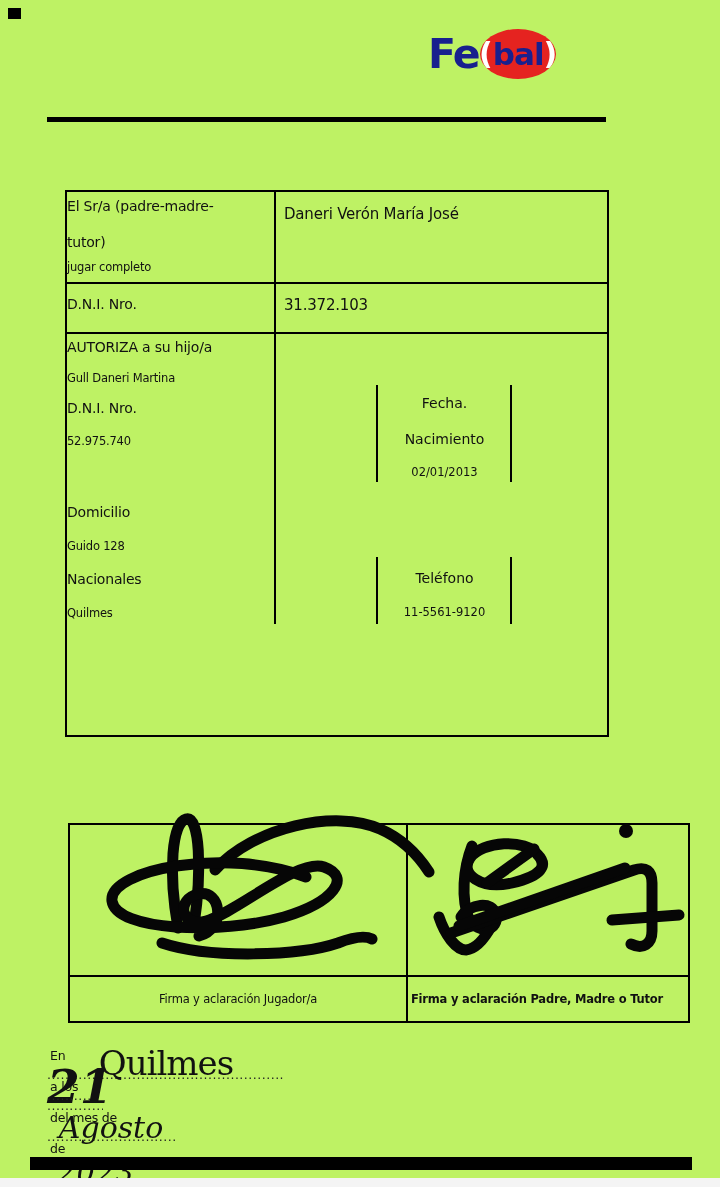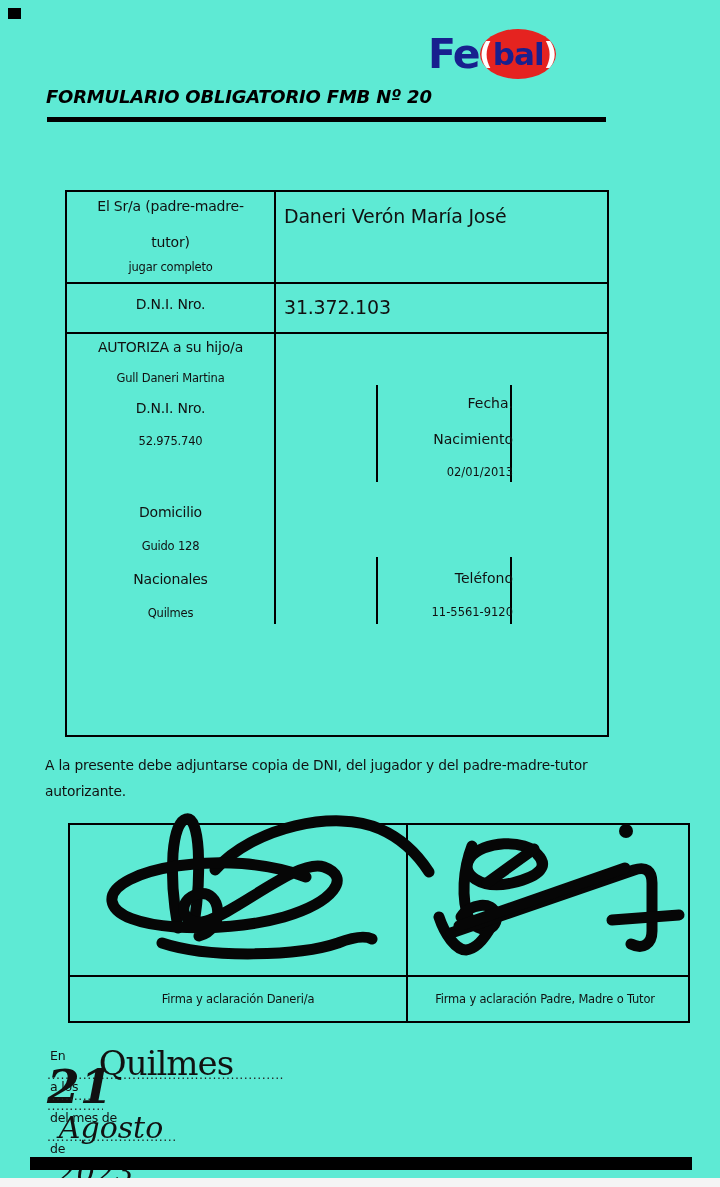--- a/index.html
+++ b/index.html
@@ -1,18 +1,18 @@
 <!DOCTYPE html>
 <html><head>
 <meta charset="utf-8">
 <style>
   * { margin:0; padding:0; box-sizing:border-box; }
   html,body { background:#ffffff; }
   .page {
-    position:relative; width:720px; height:1187px; background:#5eead4;
+    position:relative; width:720px; height:1187px; background:#bef264;
     font-family:"DejaVu Sans","Liberation Sans",sans-serif; color:#111;
     overflow:hidden;
   }
   .abs { position:absolute; }
 
   
   .corner-mark { left:8px; top:8px; width:13px; height:11px; background:#000; }
 
   
   .logo { left:428px; top:28px; height:52px; display:flex; align-items:center; }
@@ -32,39 +32,39 @@
   .title-rule { left:47px; top:117px; width:559px; height:5px; background:#000; }
 
   
   .heading-wrap { left:40px; top:148px; width:580px; text-align:center; }
   .heading { font-size:13.4px; font-weight:bold; letter-spacing:-0.3px; text-decoration:underline; color:#000; }
 
   
   .main-table { left:65px; top:190px; width:544px; height:547px; border:2px solid #000; }
   .main-table .hline { position:absolute; left:0; width:100%; height:0; border-top:2px solid #000; }
   .main-table .vline { position:absolute; width:0; border-left:2px solid #000; }
-  .cell-left { position:absolute; left:0; width:207px; text-align:center; font-size:14px; letter-spacing:-0.2px; }
+  .cell-left { position:absolute; left:0; width:207px; font-size:14px; letter-spacing:-0.2px; }
   .cell-left.small, .boxed.small { font-size:11.5px; }
-  .cell-right { position:absolute; left:217px; font-size:19px; letter-spacing:-0.2px; }
-  .boxed { position:absolute; left:309px; width:137px; text-align:right; font-size:14px; }
+  .cell-right { position:absolute; left:217px; font-size:15px; letter-spacing:-0.2px; }
+  .boxed { position:absolute; left:309px; width:137px; text-align:center; font-size:14px; }
   .table-paragraph {
     position:absolute; left:8px; top:437px; width:528px;
     font-size:14.4px; line-height:36px; letter-spacing:-0.2px; color:#000;
   }
 
   
   .note { left:45px; top:752px; width:562px; font-size:13.8px; line-height:26px; letter-spacing:-0.2px; }
 
   
   .sig-table { left:68px; top:823px; width:622px; height:200px; border:2px solid #000; }
   .sig-sep { position:absolute; left:0; top:150px; width:100%; height:0; border-top:2px solid #000; }
   .sig-div { position:absolute; left:336px; top:0; height:100%; width:0; border-left:2px solid #000; }
   .sig-label { position:absolute; top:150px; height:50px; line-height:48px; text-align:center; font-size:11.5px; letter-spacing:-0.2px; }
   .sig-label.left { left:0; width:336px; }
-  .sig-label.right { left:332px; width:286px; }
+  .sig-label.right { left:324px; width:286px;font-weight:bold; }
   .signatures { left:68px; top:813px; width:622px; height:166px; overflow:visible; }
 
   
   .footer-line { left:47px; top:1048px; width:660px; display:flex; align-items:baseline; white-space:nowrap;flex-direction:column; }
   .f-small { font-size:12.5px; letter-spacing:-0.2px; padding:0 3px; }
   .dotseg { position:relative; display:inline-block; overflow:visible; height:16px; }
   .dotseg .dots { position:absolute; left:0; bottom:-3px; font-size:12.5px; letter-spacing:0.5px; color:#222; white-space:nowrap; overflow:hidden; width:100%; display:inline-block; }
   .dotseg .fill { position:absolute; left:0; right:0; bottom:-4px; text-align:center; }
   .seg-city { width:238px; }
   .seg-day { width:56px; }
@@ -88,21 +88,20 @@
 
   <div class="abs logo">
     <span class="logo-fe">Fe</span>
       <span class="logo-oval">
         <span class="logo-paren">(</span>
         <span class="logo-bal">bal</span>
         <span class="logo-paren">)</span>
       </span>
   </div>
 
-  <div class="abs doc-title">FORMULARIO OBLIGATORIO FMB Nº 20</div>
   <div class="abs title-rule"></div>
 
 
   <div class="abs main-table">
     <div class="hline" style="top:90px"></div>
     <div class="hline" style="top:140px"></div>
     <div class="vline" style="left:207px; top:0; height:432px"></div>
     <div class="vline" style="left:309px; top:193px; height:97px"></div>
     <div class="vline" style="left:443px; top:193px; height:97px"></div>
     <div class="vline" style="left:309px; top:365px; height:67px"></div>
@@ -126,26 +125,25 @@
     <div class="cell-left small" style="top:414px">Quilmes</div>
 
     <div class="boxed" style="top:203px">Fecha.</div>
     <div class="boxed" style="top:239px">Nacimiento</div>
     <div class="boxed small" style="top:273px">02/01/2013</div>
     <div class="boxed" style="top:378px">Teléfono</div>
     <div class="boxed small" style="top:413px">11-5561-9120</div>
 
   </div>
 
-  <div class="abs note">A la presente debe adjuntarse copia de DNI, del jugador y del padre-madre-tutor autorizante.</div>
 
   <div class="abs sig-table">
     <div class="sig-sep"></div>
     <div class="sig-div"></div>
-    <div class="sig-label left">Firma y aclaración Daneri/a</div>
+    <div class="sig-label left">Firma y aclaración Jugador/a</div>
     <div class="sig-label right">Firma y aclaración Padre, Madre o Tutor</div>
   </div>
 
   <svg class="abs signatures" viewBox="0 0 622 166" fill="none" stroke="#060606" stroke-width="11" stroke-linecap="round" stroke-linejoin="round">
     <g>
       <path d="M 110 115 C 100 58, 104 10, 118 6 C 132 2, 134 58, 126 112"></path>
       <path d="M 147 57 C 185 14, 268 -4, 312 16 C 335 26, 350 42, 361 59"></path>
       <path d="M 238 64 C 160 34, 40 56, 44 88 C 48 118, 152 122, 216 104 C 266 89, 284 64, 256 54 C 230 45, 168 100, 138 108 C 112 115, 108 86, 130 81 C 154 76, 158 116, 131 123"></path>
       <path d="M 94 130 C 142 146, 232 143, 270 130 C 283 125, 296 122, 304 126"></path>
     </g>

